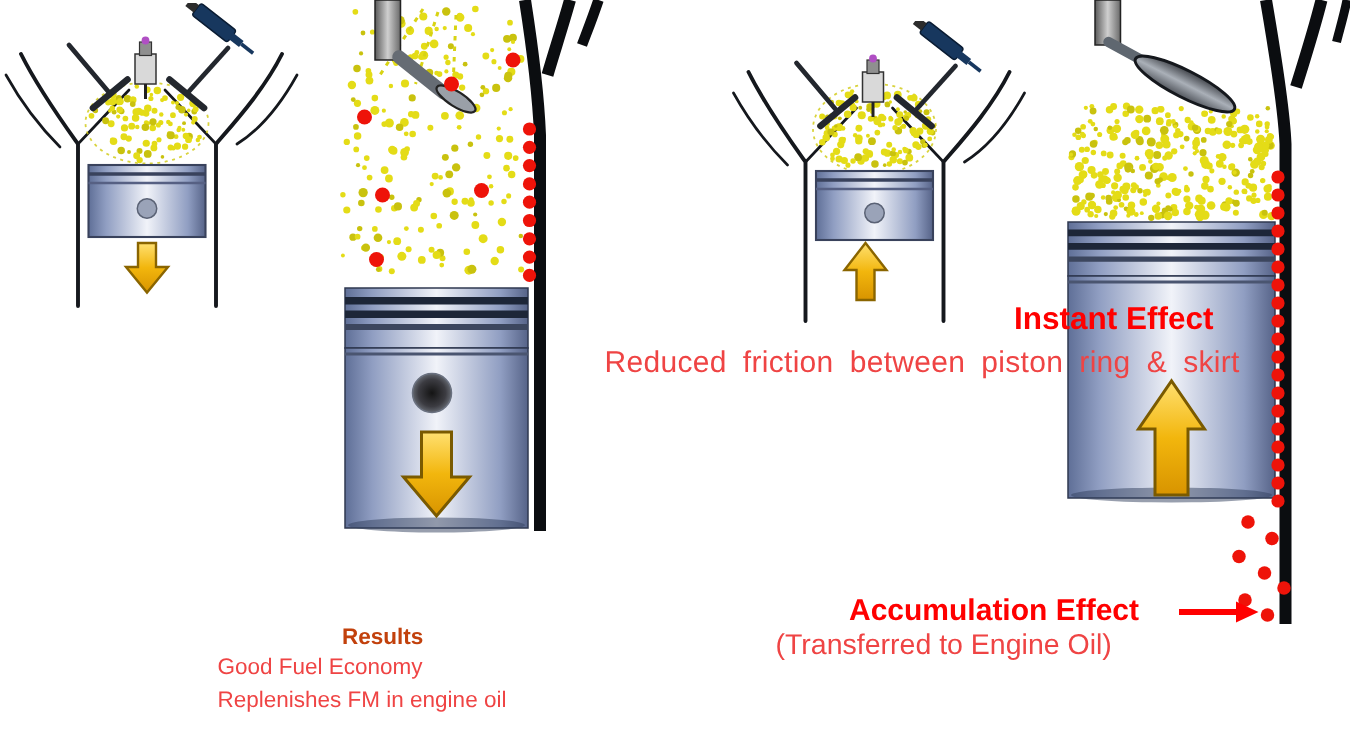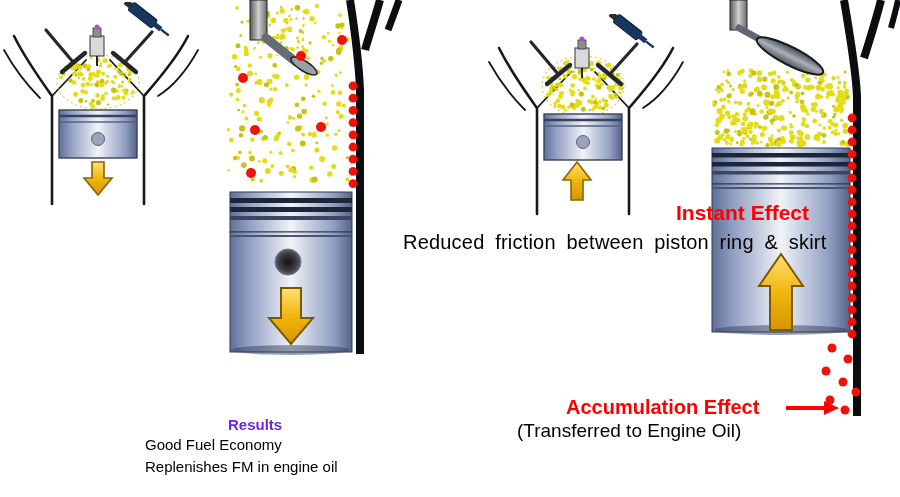--- a/index.html
+++ b/index.html
@@ -8,26 +8,26 @@
          font-family:"Liberation Sans",sans-serif}
   .stage svg{position:absolute}
   .wall{fill:none;stroke:#15181d;stroke-width:2.6;stroke-linecap:round}
   .thin{stroke-width:1.8}
   .vstem{stroke:#23272e;stroke-width:3.2;stroke-linecap:round}
   .vhead{stroke:#23272e;stroke-width:4.4;stroke-linecap:round}
   .spray{fill:none;stroke:#d8d313;stroke-width:2;stroke-dasharray:3 4}
   .bigwall{fill:none;stroke:#0b0d10}
   .mistline{fill:none;stroke:#cfc80f;stroke-width:1.2;stroke-dasharray:2 3;opacity:.8}
   .red-dot{fill:#ee1309}
-  .label{position:absolute;white-space:nowrap;color:#000000;z-index:5}
+  .label{position:absolute;white-space:nowrap;color:#ef4444;z-index:5}
   .friction-note{left:403px;top:231px;font-size:20px;word-spacing:5px;letter-spacing:.2px}
   .instant-effect{left:676px;top:201px;font-size:21px;font-weight:bold;color:#ff0000}
   .accumulation-effect{left:566px;top:396px;font-size:20px;font-weight:bold;color:#ff0000}
   .transferred{left:517px;top:420px;font-size:19px}
-  .results-heading{left:228px;top:416px;font-size:15px;font-weight:bold;color:#6d28d9}
+  .results-heading{left:228px;top:416px;font-size:15px;font-weight:bold;color:#c2410c}
   .results-line1{left:145px;top:436px;font-size:15px}
   .results-line2{left:145px;top:458px;font-size:15px}
   .accum-arrow{left:786px;top:400px;z-index:6}
 </style>
 </head>
 <body>
 
 <div class="stage">
 
   <svg width="200" height="208" viewBox="0 0 200 208" style="left:2px;top:2px">

